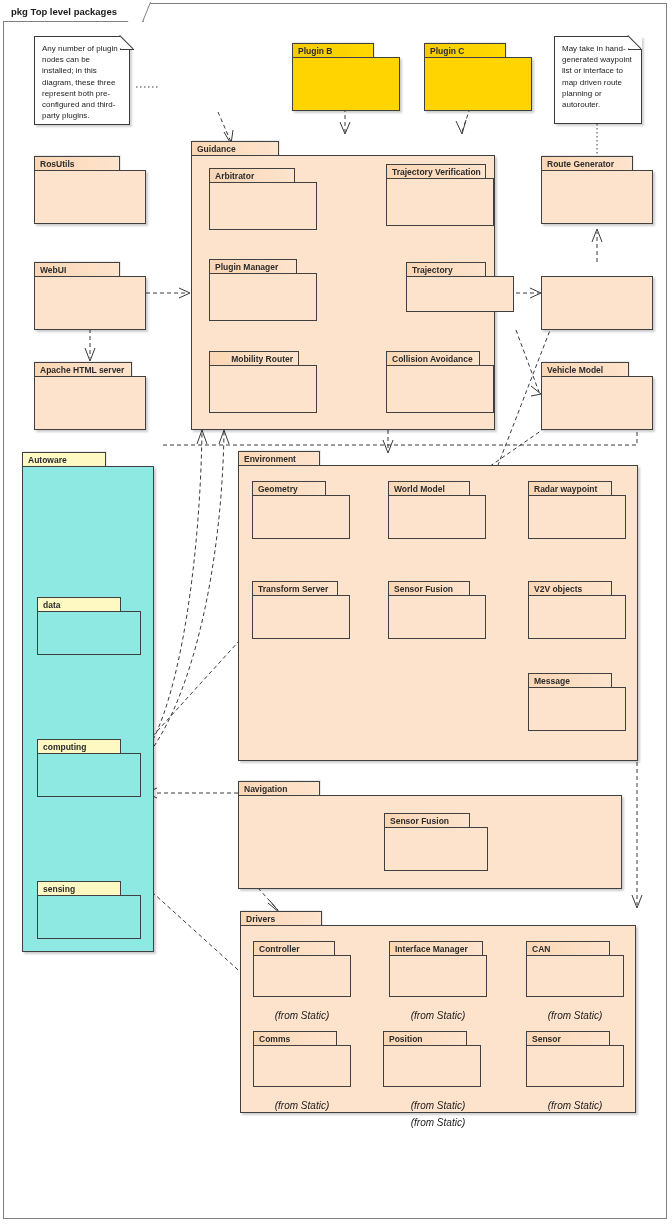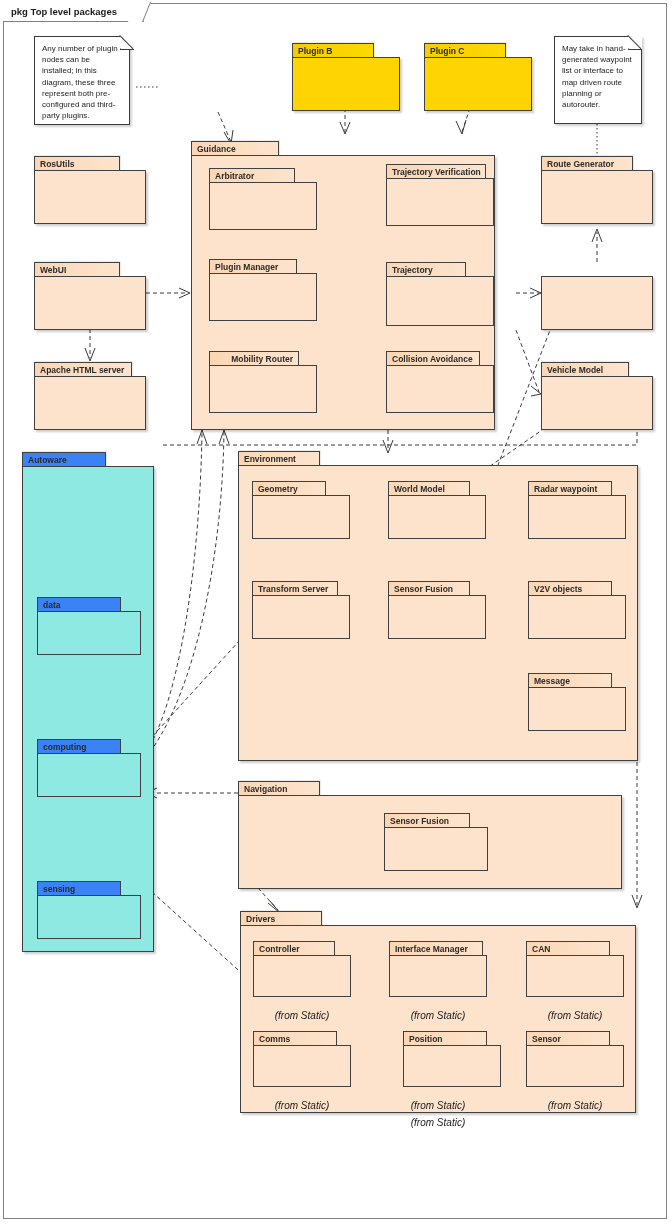--- a/index.html
+++ b/index.html
@@ -20,21 +20,21 @@
   .pkg .tab{position:absolute;left:0;top:0;height:15px;box-sizing:border-box;
     border:1px solid #404040;border-bottom:none;
     font-size:8.5px;font-weight:bold;color:#2b2b2b;line-height:14px;padding:0 5px;white-space:nowrap;overflow:hidden;}
   .pkg .body{position:absolute;left:0;top:14px;right:0;bottom:0;box-sizing:border-box;border:1px solid #404040;}
 
   
   .peach .tab{background:linear-gradient(to right,#fbd6b4,#fde4cd);}
   .peach .body{background:#fde3cc;}
   .yellow .tab{background:linear-gradient(to right,#f5cc00,#ffd900);}
   .yellow .body{background:#ffd400;}
-  .cyan  .tab{background:#3b82f6;}
+  .cyan  .tab{background:#fef9c3;}
   .cyan  .body{background:#8ee9e3;}
 
   .shadow .body{box-shadow:2px 2px 2px rgba(0,0,0,.20);}
   .shadow .tab{box-shadow:1px -1px 1px rgba(0,0,0,.08);}
 
   
   .note{position:absolute;box-sizing:border-box;background:#fff;border:1px solid #3a3a3a;
     font-size:8px;line-height:11.2px;color:#222;padding:6px 7px 4px 7px;
     box-shadow:2px 2px 2px rgba(0,0,0,.18);white-space:pre-wrap;}
   .note .fold{position:absolute;right:-1px;top:-1px;width:13px;height:13px;
@@ -247,21 +247,21 @@
     <div class="body"></div>
   </div>
   <div class="pkg peach" style="left:386px;top:164px;width:108px;height:62px;">
     <div class="tab" style="width:100px;">Trajectory Verification</div>
     <div class="body"></div>
   </div>
   <div class="pkg peach" style="left:209px;top:259px;width:108px;height:62px;">
     <div class="tab" style="width:88px;">Plugin Manager</div>
     <div class="body"></div>
   </div>
-  <div class="pkg peach" style="left:386px;top:262px;width:108px;height:64px;">
+  <div class="pkg peach" style="left:406px;top:262px;width:108px;height:50px;">
     <div class="tab" style="width:80px;">Trajectory</div>
     <div class="body"></div>
   </div>
   <div class="pkg peach" style="left:209px;top:351px;width:108px;height:62px;text-align:right;">
     <div class="tab" style="width:90px;">Mobility Router</div>
     <div class="body"></div>
   </div>
   <div class="pkg peach" style="left:386px;top:351px;width:108px;height:62px;">
     <div class="tab" style="width:94px;">Collision Avoidance</div>
     <div class="body"></div>
@@ -348,21 +348,21 @@
     <div class="body"></div>
   </div>
   <div class="fromstatic" style="left:526px;top:1010px;width:98px;">(from Static)</div>
 
   <div class="pkg peach" style="left:253px;top:1031px;width:98px;height:56px;">
     <div class="tab" style="width:84px;">Comms</div>
     <div class="body"></div>
   </div>
   <div class="fromstatic" style="left:253px;top:1100px;width:98px;">(from Static)</div>
 
-  <div class="pkg peach" style="left:403px;top:1031px;width:98px;height:56px;">
+  <div class="pkg peach" style="left:383px;top:1031px;width:98px;height:56px;">
     <div class="tab" style="width:84px;">Position</div>
     <div class="body"></div>
   </div>
   <div class="fromstatic" style="left:389px;top:1100px;width:98px;">(from Static)</div>
 
   <div class="pkg peach" style="left:526px;top:1031px;width:98px;height:56px;">
     <div class="tab" style="width:84px;">Sensor</div>
     <div class="body"></div>
   </div>
   <div class="fromstatic" style="left:526px;top:1100px;width:98px;">(from Static)</div>

